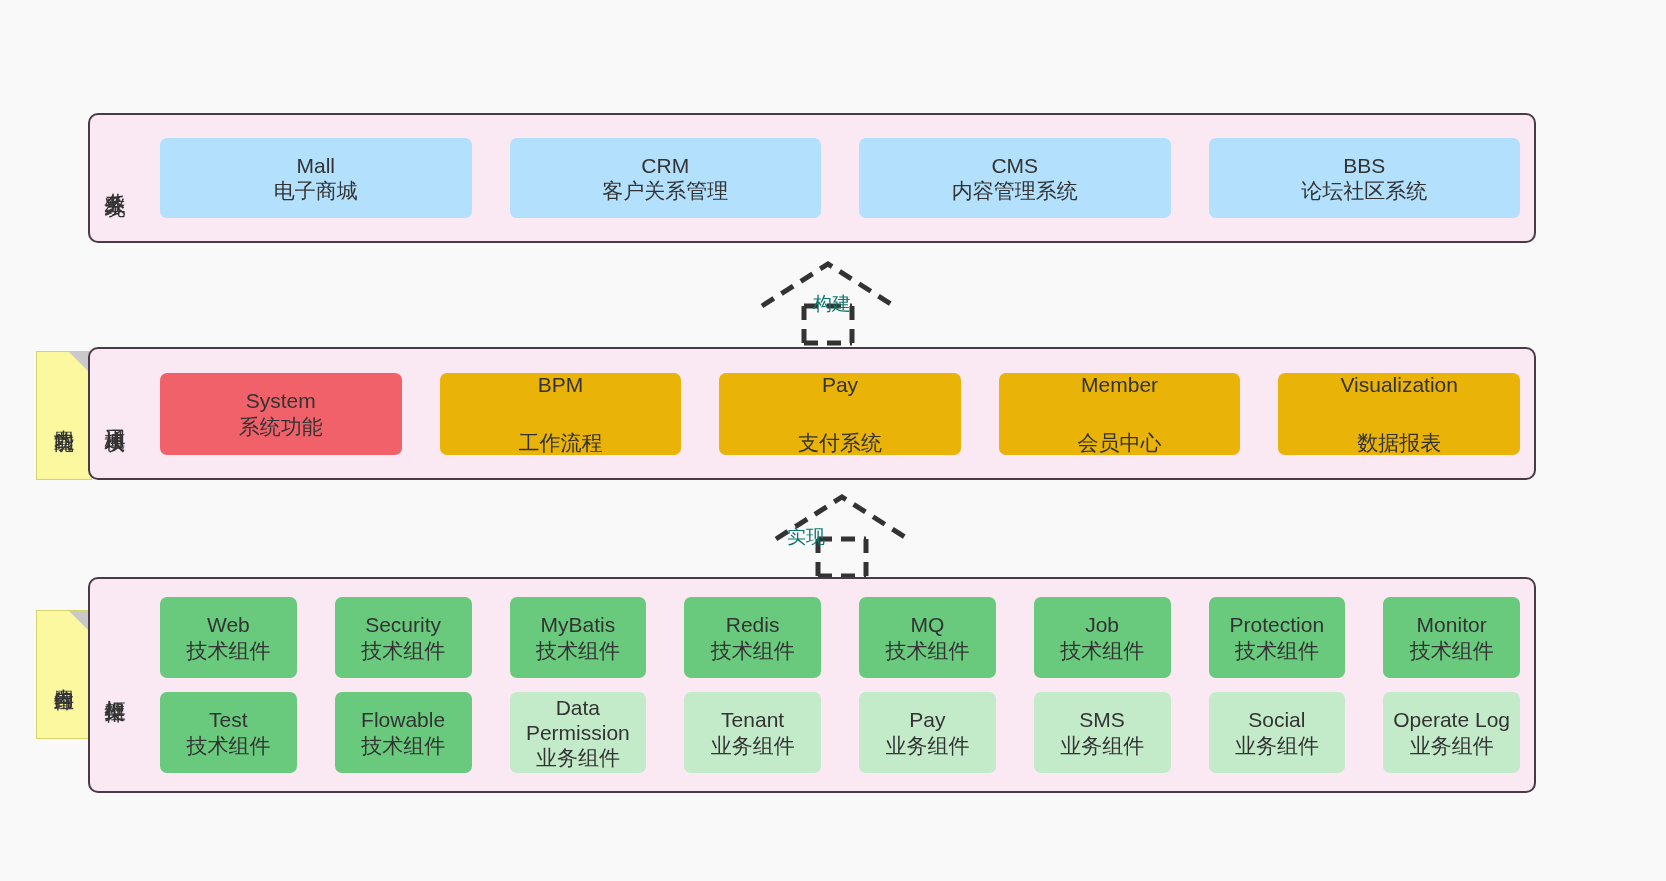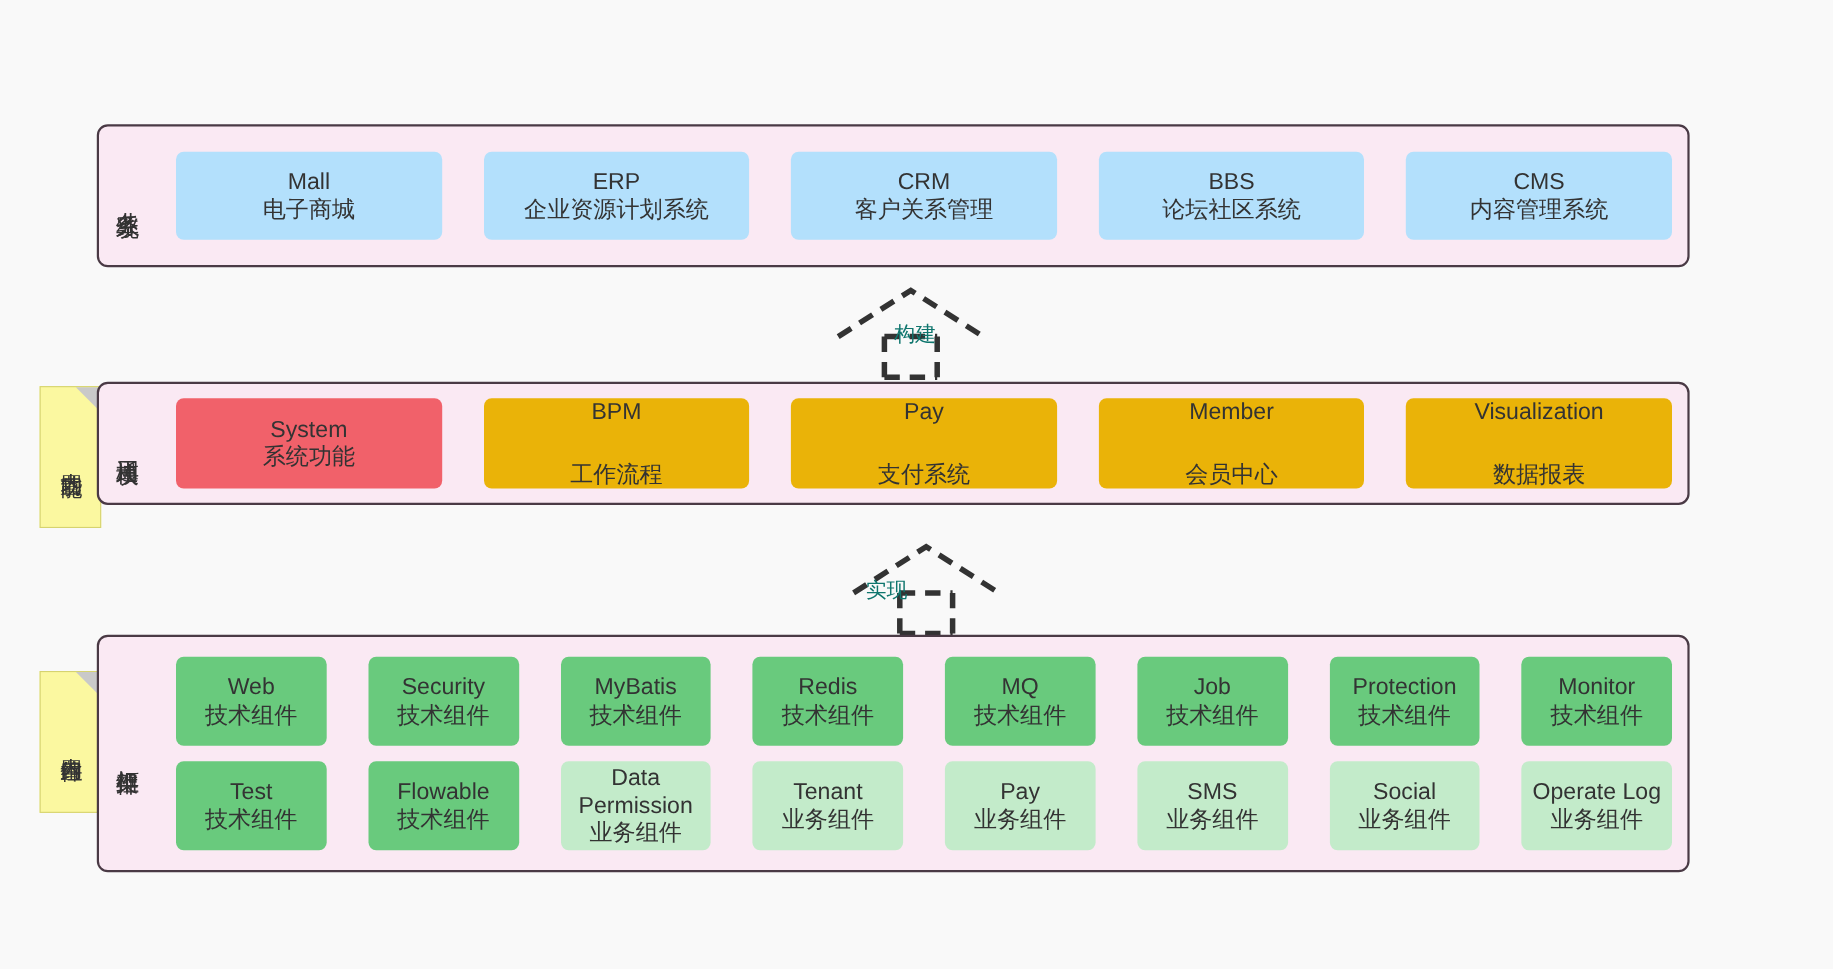--- a/index.html
+++ b/index.html
@@ -142,54 +142,50 @@
 
   <div class="layer layer-biz" style="left:88px; top:113px; width:1448px; height:130px;">
     <div class="layer-title">业务系统</div>
     <div class="layer-body">
       <div class="row">
         <div class="card c-blue">
           <span class="l1">Mall</span>
           <span class="l2">电子商城</span>
         </div>
         <div class="card c-blue">
-          <span class="l1">ERP</span>
-          <span class="l2">企业资源计划系统</span>
-        </div>
-        <div class="card c-blue">
           <span class="l1">CRM</span>
           <span class="l2">客户关系管理</span>
+        </div>
+        <div class="card c-blue">
+          <span class="l1">CMS</span>
+          <span class="l2">内容管理系统</span>
         </div>
         <div class="card c-blue">
           <span class="l1">BBS</span>
           <span class="l2">论坛社区系统</span>
-        </div>
-        <div class="card c-blue">
-          <span class="l1">CMS</span>
-          <span class="l2">内容管理系统</span>
         </div>
       </div>
     </div>
   </div>
 
   <svg class="arrow-svg" style="left:758px; top:260px; width:140px; height:85px;" viewBox="0 0 140 85">
     <polyline points="4,46 70,4 136,46" fill="none" stroke="#333333" stroke-width="5" stroke-dasharray="14,9" stroke-linecap="butt"></polyline>
     <polyline points="46,46 46,85" fill="none" stroke="#333333" stroke-width="5" stroke-dasharray="14,9"></polyline>
     <polyline points="94,46 94,85" fill="none" stroke="#333333" stroke-width="5" stroke-dasharray="14,9"></polyline>
     <polyline points="46,46 94,46" fill="none" stroke="#333333" stroke-width="5" stroke-dasharray="14,9"></polyline>
     <polyline points="46,83 94,83" fill="none" stroke="#333333" stroke-width="5" stroke-dasharray="14,9"></polyline>
   </svg>
   <div class="arrow-label" style="left:813px; top:291px;">构建</div>
 
   <div class="note" style="left:36px; top:351px; height:129px;">
     <span class="fold"></span>
     <span>内置功能</span>
   </div>
 
-  <div class="layer layer-mod" style="left:88px; top:347px; width:1448px; height:112px;">
+  <div class="layer layer-mod" style="left:88px; top:347px; width:1448px; height:133px;">
     <div class="layer-title">通用模块</div>
     <div class="layer-body">
       <div class="row">
         <div class="card c-red">
           <span class="l1">System</span>
           <span class="l2">系统功能</span>
         </div>
         <div class="card c-pink">
           <span class="l1">BPM</span>
           <span class="l2">工作流程</span>

